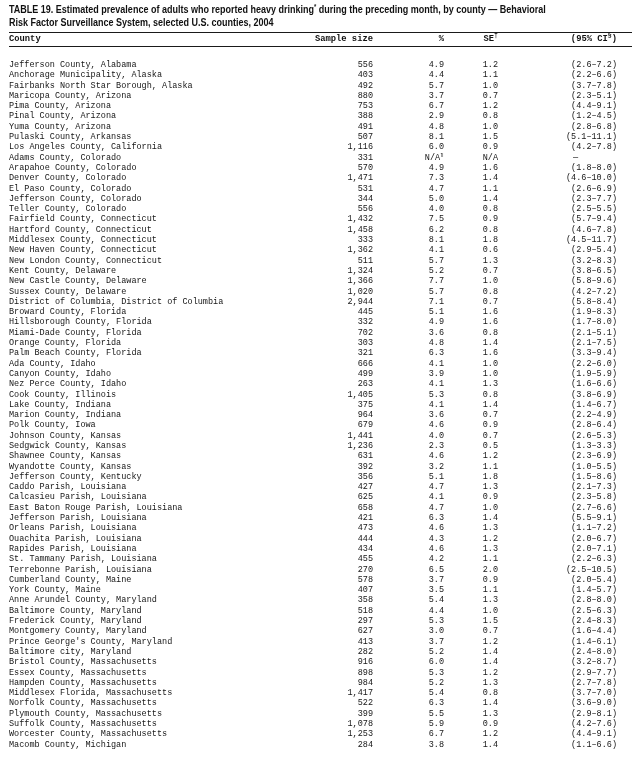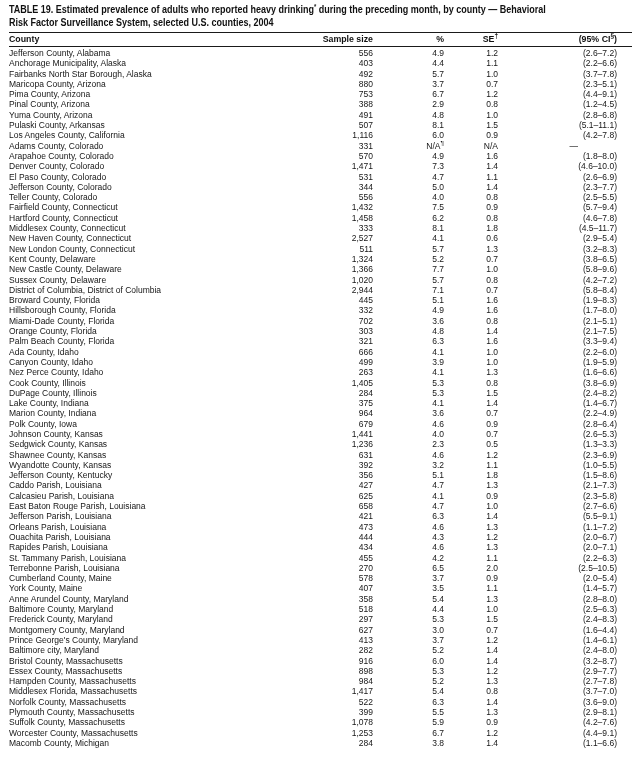--- a/index.html
+++ b/index.html
@@ -31,20 +31,21 @@
   }
   sup {
     font-size: 6.5px;
     line-height: 0;
     vertical-align: super;
   }
   table {
     width: 623px;
     border-collapse: collapse;
     table-layout: fixed;
+    font-family: Liberation Mono, monospace;
   }
   thead th {
     font-size: 8.8px;
     font-weight: bold;
     border-top: 1.2px solid #1a1a1a;
     border-bottom: 1.2px solid #1a1a1a;
     padding: 1px 0 2px 0;
     vertical-align: bottom;
     color: #111;
     white-space: nowrap;
@@ -55,21 +56,21 @@
     height: 10.3px;
     padding: 0;
     white-space: nowrap;
     overflow: hidden;
     color: #161616;
   }
   .a-left  { text-align: left; }
   .a-right { text-align: right; }
   th.ci-col, td.ci-col { padding-right: 15px; }
   td.dash { padding-right: 54px; }
-  tbody tr:first-child td { padding-top: 1px; }
+  tbody tr:first-child td { padding-top: 13px; }
 </style>
 </head>
 <body>
 
 <div class="page">
   <p class="title">
     <span class="tline" style="display:block"><span>TABLE 19. Estimated prevalence of adults who reported heavy drinking</span><sup>*</sup><span> during the preceding month, by county — Behavioral</span></span>
     <span class="tline" style="display:block">Risk Factor Surveillance System, selected U.S. counties, 2004</span>
   </p>
 
@@ -212,21 +213,21 @@
         </tr>
         <tr>
           <td class="a-left">Middlesex County, Connecticut</td>
           <td class="a-right">333</td>
           <td class="a-right">8.1</td>
           <td class="a-right">1.8</td>
           <td class="a-right ci-col">(4.5–11.7)</td>
         </tr>
         <tr>
           <td class="a-left">New Haven County, Connecticut</td>
-          <td class="a-right">2,527</td>
+          <td class="a-right">1,362</td>
           <td class="a-right">4.1</td>
           <td class="a-right">0.6</td>
           <td class="a-right ci-col">(2.9–5.4)</td>
         </tr>
         <tr>
           <td class="a-left">New London County, Connecticut</td>
           <td class="a-right">511</td>
           <td class="a-right">5.7</td>
           <td class="a-right">1.3</td>
           <td class="a-right ci-col">(3.2–8.3)</td>
@@ -316,27 +317,20 @@
           <td class="a-right ci-col">(1.6–6.6)</td>
         </tr>
         <tr>
           <td class="a-left">Cook County, Illinois</td>
           <td class="a-right">1,405</td>
           <td class="a-right">5.3</td>
           <td class="a-right">0.8</td>
           <td class="a-right ci-col">(3.8–6.9)</td>
         </tr>
         <tr>
-          <td class="a-left">DuPage County, Illinois</td>
-          <td class="a-right">284</td>
-          <td class="a-right">5.3</td>
-          <td class="a-right">1.5</td>
-          <td class="a-right ci-col">(2.4–8.2)</td>
-        </tr>
-        <tr>
           <td class="a-left">Lake County, Indiana</td>
           <td class="a-right">375</td>
           <td class="a-right">4.1</td>
           <td class="a-right">1.4</td>
           <td class="a-right ci-col">(1.4–6.7)</td>
         </tr>
         <tr>
           <td class="a-left">Marion County, Indiana</td>
           <td class="a-right">964</td>
           <td class="a-right">3.6</td>

